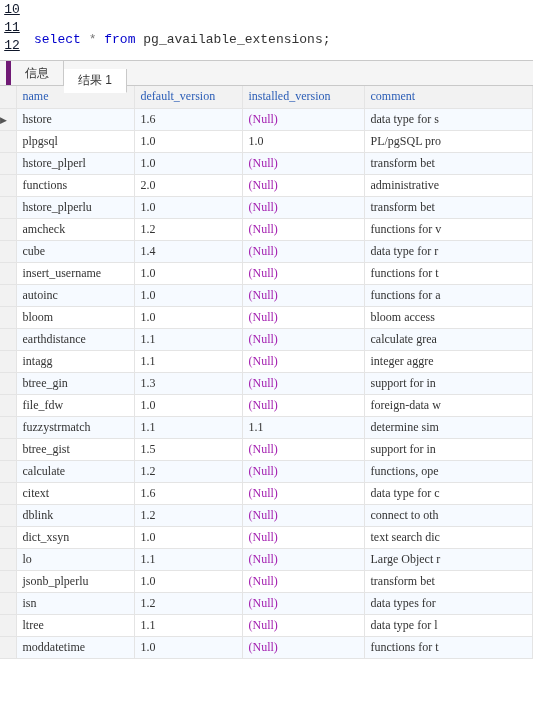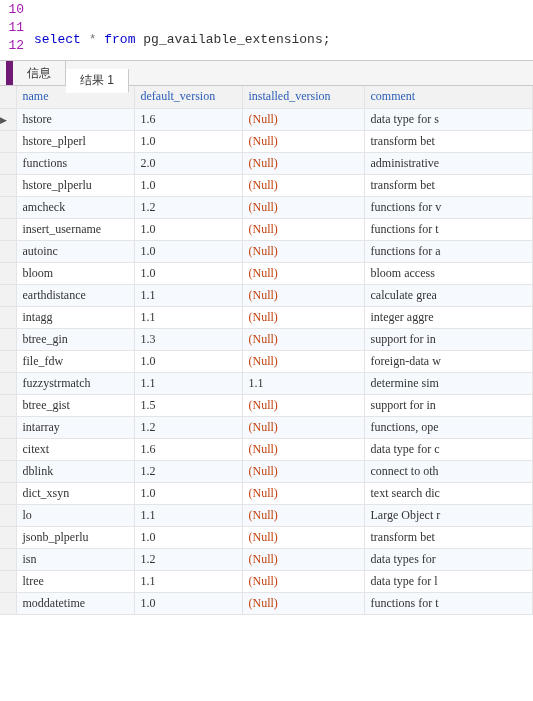--- a/index.html
+++ b/index.html
@@ -18,24 +18,25 @@
   }
   .editor-line {
     display: flex;
     align-items: center;
     height: 18px;
     font-family: Consolas, "Courier New", monospace;
     font-size: 13px;
   }
   .gutter {
     width: 34px;
-    text-align: right;
-    color: #a21caf;
+    text-align: center;
+    color: #0f172a;
     padding-right: 10px;
     user-select: none;
+    text-decoration: underline;
   }
   .code { white-space: pre; margin-top: 24px; }
   .kw { color: #0000cc; }
   .op { color: #777; }
   .ident { color: #333; }
   .tabs {
     display: flex;
     border-bottom: 1px solid #c9c9c9;
     border-top: 1px solid #c9c9c9;
     margin-top: 6px;
@@ -45,21 +46,21 @@
   .tab {
     padding: 4px 14px 4px 14px;
     font-size: 12px;
     color: #333;
     border-right: 1px solid #c9c9c9;
     cursor: pointer;
     display:flex;
     align-items:center;
   }
   .tab:first-child {
-    border-left: 7px solid #701a75;
+    border-left: 5px solid #701a75;
     margin-left: 6px;
   }
   .tab.active {
     background: #ffffff;
     position: relative;
     top: 8px;
     border-bottom: 1px solid #fff;
   }
   .grid {
     width: 100%;
@@ -86,21 +87,21 @@
   .row-head {
     width: 16px;
     min-width:16px;
     padding:0 !important;
     background:#f2f2f2;
     color:#555;
     text-align:center;
   }
   .grid tbody tr:nth-child(odd) td.cell { background: #f6faff; }
   .grid tbody tr:nth-child(even) td.cell { background: #ffffff; }
-  .null { color: #c2410c; }
+  .null { color: #a21caf; }
   .col-name { width: 118px; }
   .col-dv { width: 108px; }
   .col-iv { width: 122px; }
   .col-cm { width: auto; }
   .selector { font-size:9px; color:#555; }
 </style>
 </head>
 <body>
 
 <div class="editor-area">
@@ -144,20 +145,27 @@
   <tbody>
       <tr>
         <td class="row-head"><span class="selector">▶</span></td>
         <td class="cell">hstore</td>
         <td class="cell">1.6</td>
         <td class="cell null">(Null)</td>
         <td class="cell">data type for s</td>
       </tr>
       <tr>
         <td class="row-head"></td>
+        <td class="cell">plpgsql</td>
+        <td class="cell">1.0</td>
+        <td class="cell">1.0</td>
+        <td class="cell">PL/pgSQL pro</td>
+      </tr>
+      <tr>
+        <td class="row-head"></td>
         <td class="cell">hstore_plperl</td>
         <td class="cell">1.0</td>
         <td class="cell null">(Null)</td>
         <td class="cell">transform bet</td>
       </tr>
       <tr>
         <td class="row-head"></td>
         <td class="cell">functions</td>
         <td class="cell">2.0</td>
         <td class="cell null">(Null)</td>
@@ -172,20 +180,27 @@
       </tr>
       <tr>
         <td class="row-head"></td>
         <td class="cell">amcheck</td>
         <td class="cell">1.2</td>
         <td class="cell null">(Null)</td>
         <td class="cell">functions for v</td>
       </tr>
       <tr>
         <td class="row-head"></td>
+        <td class="cell">cube</td>
+        <td class="cell">1.4</td>
+        <td class="cell null">(Null)</td>
+        <td class="cell">data type for r</td>
+      </tr>
+      <tr>
+        <td class="row-head"></td>
         <td class="cell">insert_username</td>
         <td class="cell">1.0</td>
         <td class="cell null">(Null)</td>
         <td class="cell">functions for t</td>
       </tr>
       <tr>
         <td class="row-head"></td>
         <td class="cell">autoinc</td>
         <td class="cell">1.0</td>
         <td class="cell null">(Null)</td>
@@ -235,21 +250,21 @@
       </tr>
       <tr>
         <td class="row-head"></td>
         <td class="cell">btree_gist</td>
         <td class="cell">1.5</td>
         <td class="cell null">(Null)</td>
         <td class="cell">support for in</td>
       </tr>
       <tr>
         <td class="row-head"></td>
-        <td class="cell">intarray</td>
+        <td class="cell">calculate</td>
         <td class="cell">1.2</td>
         <td class="cell null">(Null)</td>
         <td class="cell">functions, ope</td>
       </tr>
       <tr>
         <td class="row-head"></td>
         <td class="cell">citext</td>
         <td class="cell">1.6</td>
         <td class="cell null">(Null)</td>
         <td class="cell">data type for c</td>

